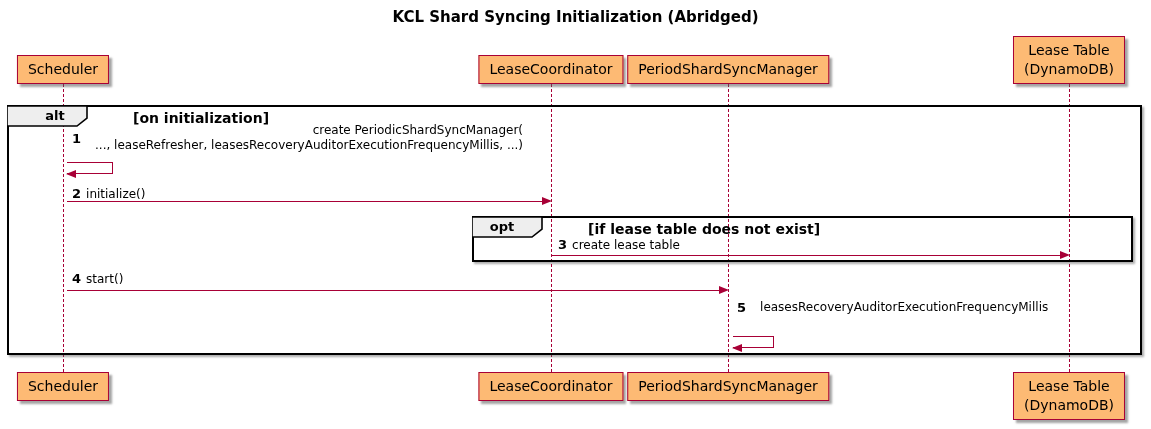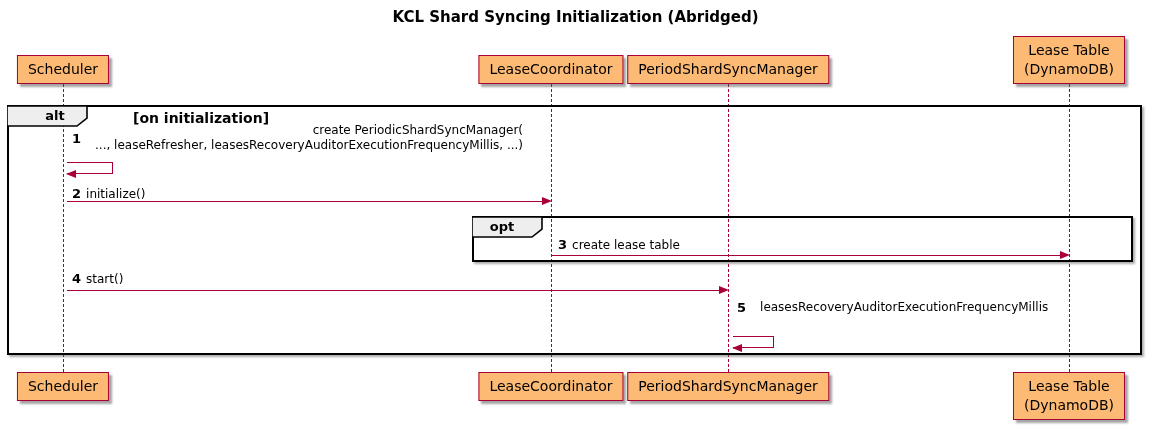--- a/index.html
+++ b/index.html
@@ -91,20 +91,21 @@
     </svg>
     <span class="pent-label alt">alt</span>
     <span class="guard guard-alt">[on initialization]</span>
   </div>
 
   <div class="frame frame-opt">
     <svg class="pentagon" width="72" height="22" viewBox="0 0 72 22">
       <polygon points="0,1 70,1 70,13 60,21 0,21" fill="#EEEEEE" stroke="#000000" stroke-width="1.6"></polygon>
     </svg>
     <span class="pent-label opt">opt</span>
+    <span class="guard guard-opt">[if lease table does not exist]</span>
   </div>
 
   <div class="msg-label" style="left:72px;top:123px">
     <span class="msg-num">1</span>
     <div class="msg-lines">
       <div>create PeriodicShardSyncManager(</div>
       <div class="msg-line2">..., leaseRefresher, leasesRecoveryAuditorExecutionFrequencyMillis, ...)</div>
     </div>
   </div>
   <div class="self-loop" style="left:67px;top:162px;width:45px;height:10px">

